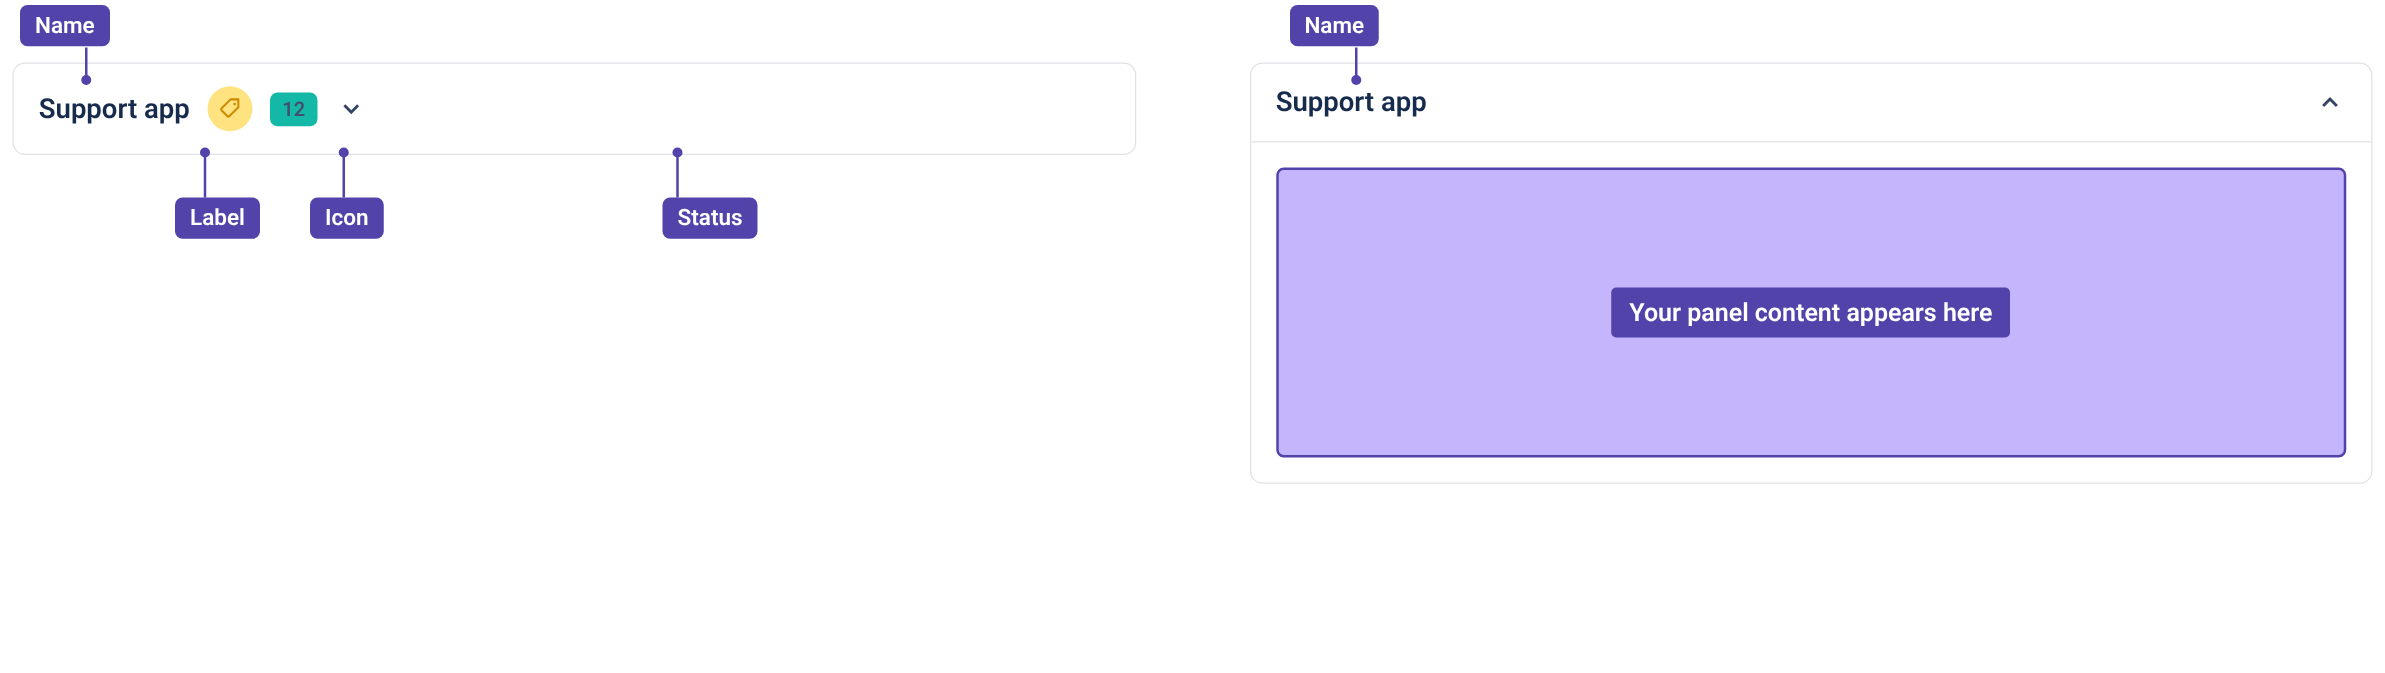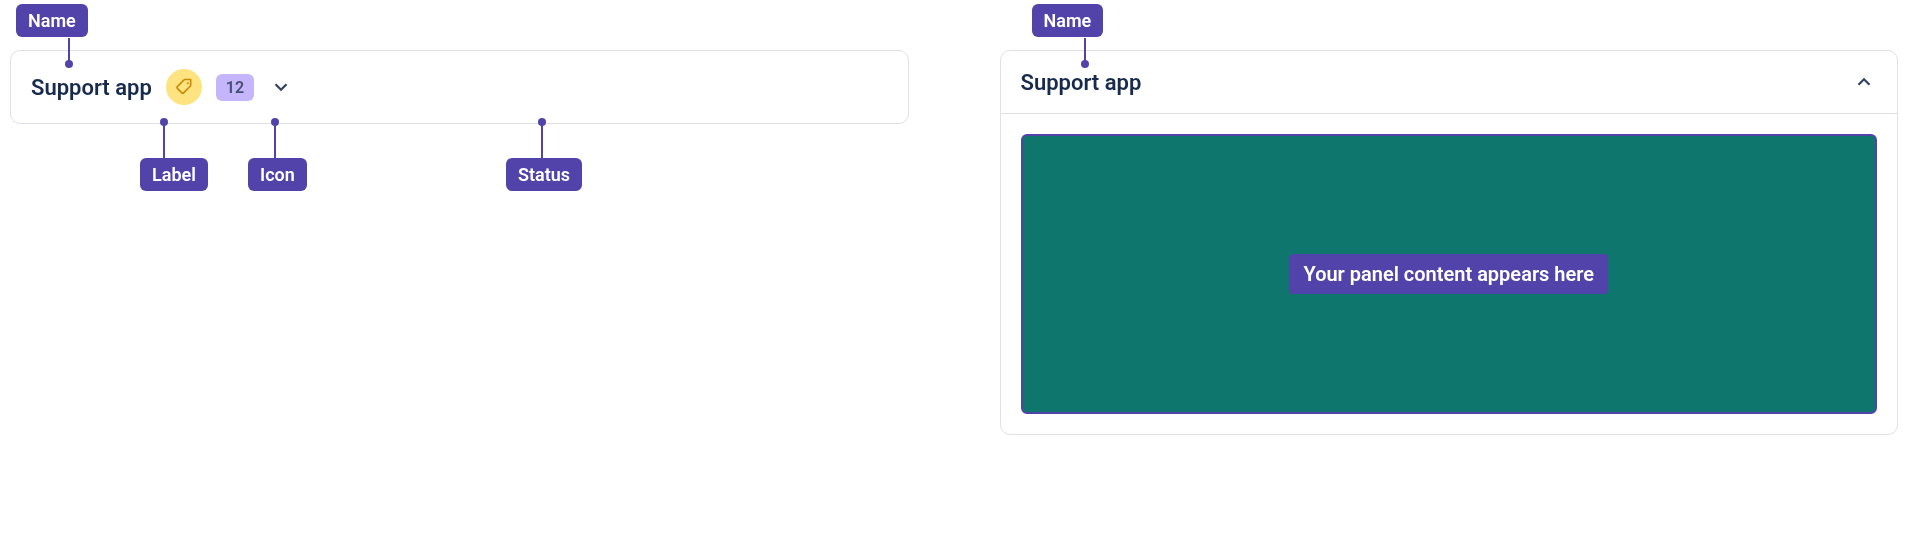--- a/index.html
+++ b/index.html
@@ -47,44 +47,44 @@
     flex-shrink: 0;
   }
   .icon-badge svg { width: 20px; height: 20px; }
   .panel-label {
     font-size: 22px;
     color: #6b778c;
     flex: 1;
   }
   .spacer { flex: 1; }
   .status-badge {
-    background: #c4b5fd;
+    background: #14b8a6;
     color: #42526e;
     font-size: 16px;
     font-weight: 600;
     padding: 4px 10px;
     border-radius: 6px;
   }
   .chevron {
     width: 26px;
     height: 26px;
     display: flex;
     align-items: center;
     justify-content: center;
     color: #344563;
   }
   .chevron svg { width: 22px; height: 22px; stroke: currentColor; stroke-width: 2.5; fill: none; }
   .panel-body {
     padding: 20px;
   }
   .content-area {
     border: 2.5px solid #5243aa;
-    background: #0f766e;
+    background: #c4b5fd;
     border-radius: 6px;
-    height: 280px;
+    height: 232px;
     display: flex;
     align-items: center;
     justify-content: center;
   }
   .content-pill {
     background: #5243aa;
     color: #fff;
     font-size: 20px;
     font-weight: 600;
     padding: 8px 14px;
@@ -149,21 +149,21 @@
     <div class="callout-dot" style="left:154px; top:112px;"></div>
     <div class="callout-line vertical" style="left:153px; top:112px; height:36px;"></div>
     <div class="callout" style="top:148px; left:130px;">Label</div>
 
     <div class="callout-dot" style="left:265px; top:112px;"></div>
     <div class="callout-line vertical" style="left:264px; top:112px; height:36px;"></div>
     <div class="callout" style="top:148px; left:238px;">Icon</div>
 
     <div class="callout-dot" style="left:532px; top:112px;"></div>
     <div class="callout-line vertical" style="left:531px; top:112px; height:36px;"></div>
-    <div class="callout" style="top:148px; left:496px;">Status</div>
+    <div class="callout" style="top:148px; left:520px;">Status</div>
 
   </div>
 
   <div class="column">
 
     <div class="callout" style="top:-6px; left:32px;">Name</div>
     <div class="callout-line vertical" style="left:84px; top:28px; height:26px;"></div>
     <div class="callout-dot" style="left:85px; top:54px;"></div>
 
     <div class="panel">

